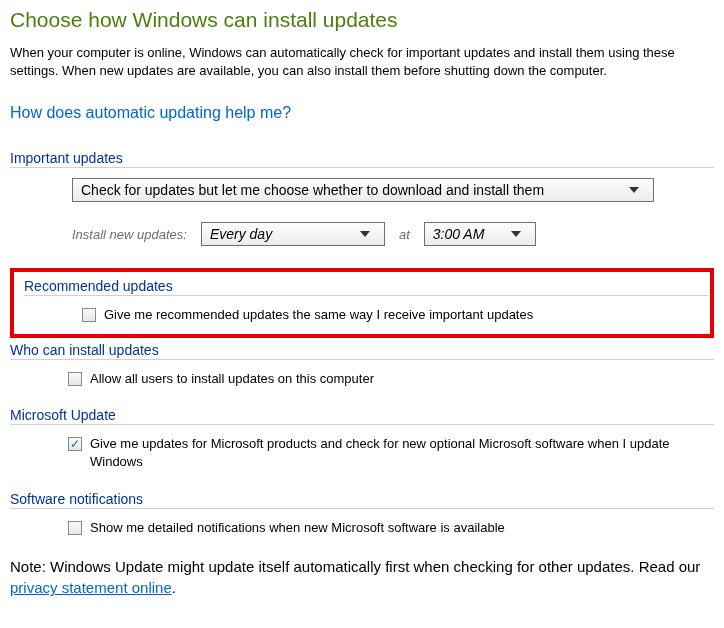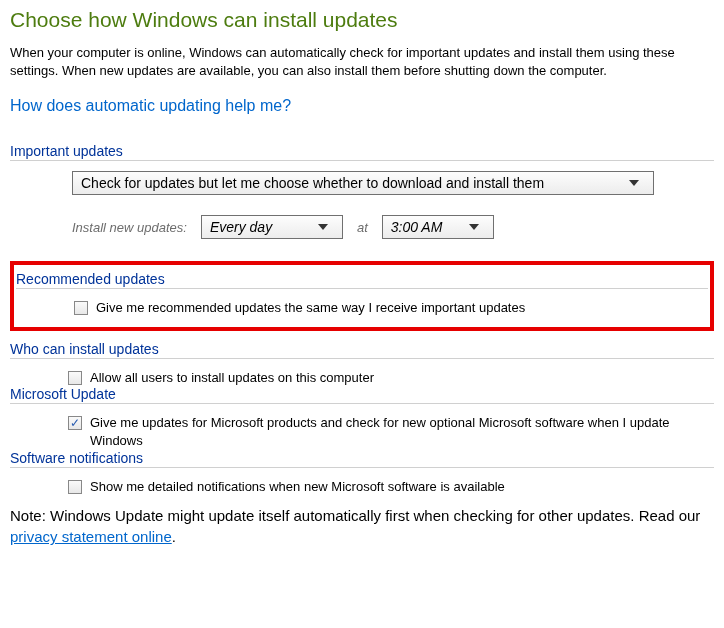--- a/index.html
+++ b/index.html
@@ -13,21 +13,21 @@
     }
     h1 {
       color: #4d7c0f;
       font-weight: normal;
       font-size: 21px;
       margin-bottom: 12px;
     }
     .intro {
       font-size: 13px;
       line-height: 1.4;
-      margin-bottom: 17px;
+      margin-bottom: 24px;
     }
     .help-link {
       color: #0066cc;
       text-decoration: none;
       font-size: 16px;
       cursor: pointer;
       display: inline-block;
       margin-bottom: 28px;
     }
     .section-header {
@@ -73,27 +73,27 @@
       font-size: 13px;
     }
     .schedule-label {
       color: #6d6d6d;
       margin-right: 6px;
     }
     .schedule-at {
       color: #6d6d6d;
       margin: 0 6px;
     }
-    .dropdown.freq { width: 142px; }
+    .dropdown.freq { width: 184px; }
     .dropdown.time { width: 112px; }
-    .section { }
+    .section { margin-bottom: 20px; }
     .highlight-box {
       border: 4px solid #e60000;
-      padding: 6px 2px 10px 2px;
-      margin-bottom: 10px;
+      padding: 6px 2px 10px 10px;
+      margin-bottom: 4px;
     }
     .highlight-box .section-header { border-bottom: 1px solid #d0d0d0; }
     .checkbox-row {
       display: flex;
       align-items: flex-start;
       gap: 8px;
       margin-left: 58px;
       font-size: 13px;
       line-height: 1.35;
     }

